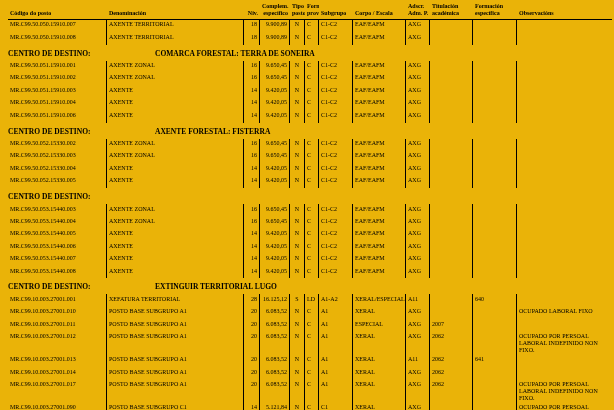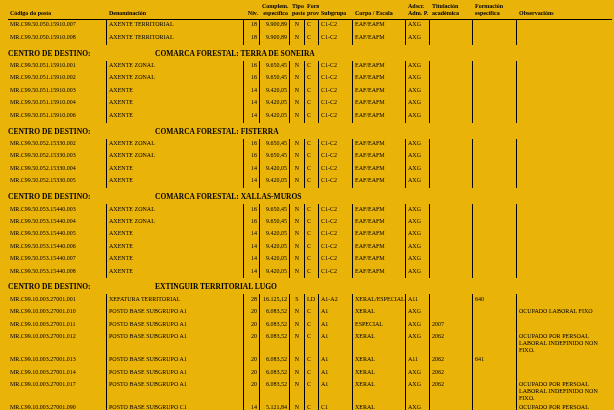--- a/index.html
+++ b/index.html
@@ -161,21 +161,21 @@
         <div class="bc b-complem t-r">9.420,05</div>
         <div class="bc b-tipo t-c">N</div>
         <div class="bc b-forma">C</div>
         <div class="bc b-subgrupo">C1-C2</div>
         <div class="bc b-corpo">EAF/EAFM</div>
         <div class="bc b-adscr">AXG</div>
         <div class="bc b-titulacion"></div>
         <div class="bc b-formacion"></div>
         <div class="bc b-observacions"></div>
       </div>
-      <div class="sec"><span>CENTRO DE DESTINO:</span><span class="name">COMARCA FORESTAL: FISTERRA</span></div>
+      <div class="sec"><span>CENTRO DE DESTINO:</span><span class="name">AXENTE FORESTAL: FISTERRA</span></div>
       <div class="grid rows">
         <div class="bc b-codigo">MR.C99.50.052.15330.002</div>
         <div class="bc b-denominacion">AXENTE ZONAL</div>
         <div class="bc b-niv t-r">16</div>
         <div class="bc b-complem t-r">9.650,45</div>
         <div class="bc b-tipo t-c">N</div>
         <div class="bc b-forma">C</div>
         <div class="bc b-subgrupo">C1-C2</div>
         <div class="bc b-corpo">EAF/EAFM</div>
         <div class="bc b-adscr">AXG</div>
@@ -212,21 +212,21 @@
         <div class="bc b-complem t-r">9.420,05</div>
         <div class="bc b-tipo t-c">N</div>
         <div class="bc b-forma">C</div>
         <div class="bc b-subgrupo">C1-C2</div>
         <div class="bc b-corpo">EAF/EAFM</div>
         <div class="bc b-adscr">AXG</div>
         <div class="bc b-titulacion"></div>
         <div class="bc b-formacion"></div>
         <div class="bc b-observacions"></div>
       </div>
-      <div class="sec"><span>CENTRO DE DESTINO:</span><span class="name">COMARCA FORESTAL: XALLAS-MUROS</span></div>
+      <div class="sec"><span>CENTRO DE DESTINO:</span></div>
       <div class="grid rows">
         <div class="bc b-codigo">MR.C99.50.053.15440.003</div>
         <div class="bc b-denominacion">AXENTE ZONAL</div>
         <div class="bc b-niv t-r">16</div>
         <div class="bc b-complem t-r">9.650,45</div>
         <div class="bc b-tipo t-c">N</div>
         <div class="bc b-forma">C</div>
         <div class="bc b-subgrupo">C1-C2</div>
         <div class="bc b-corpo">EAF/EAFM</div>
         <div class="bc b-adscr">AXG</div>

